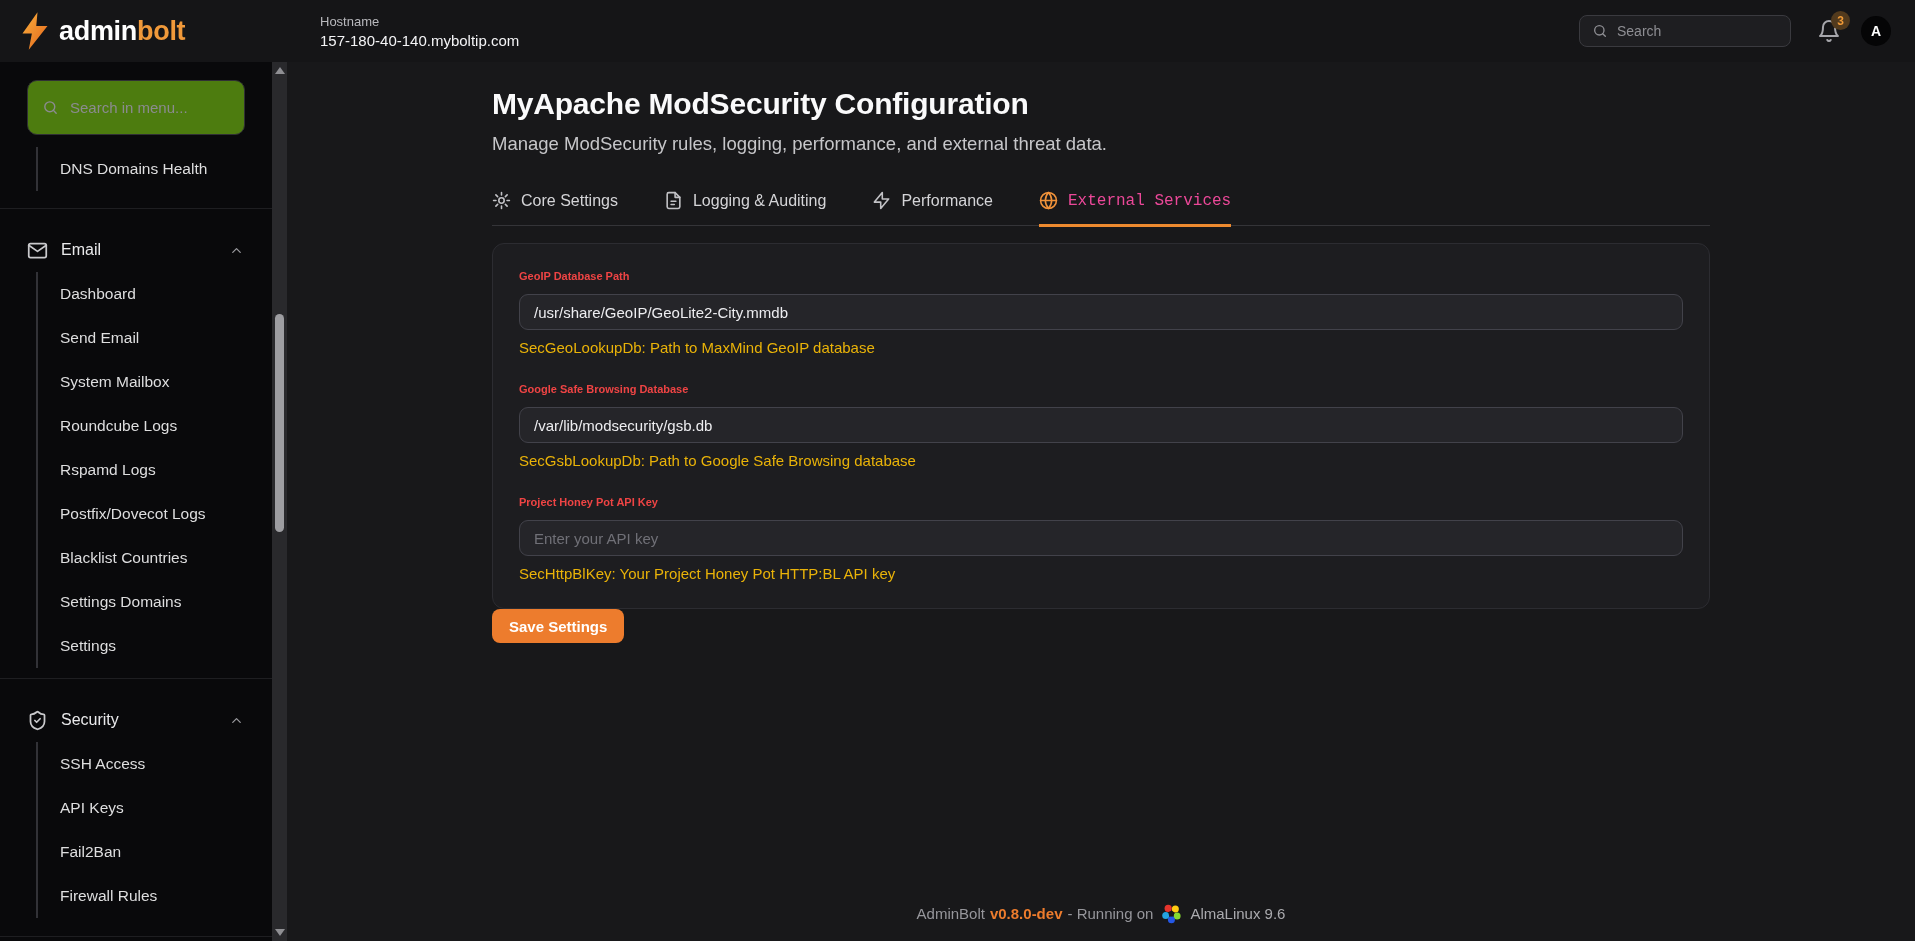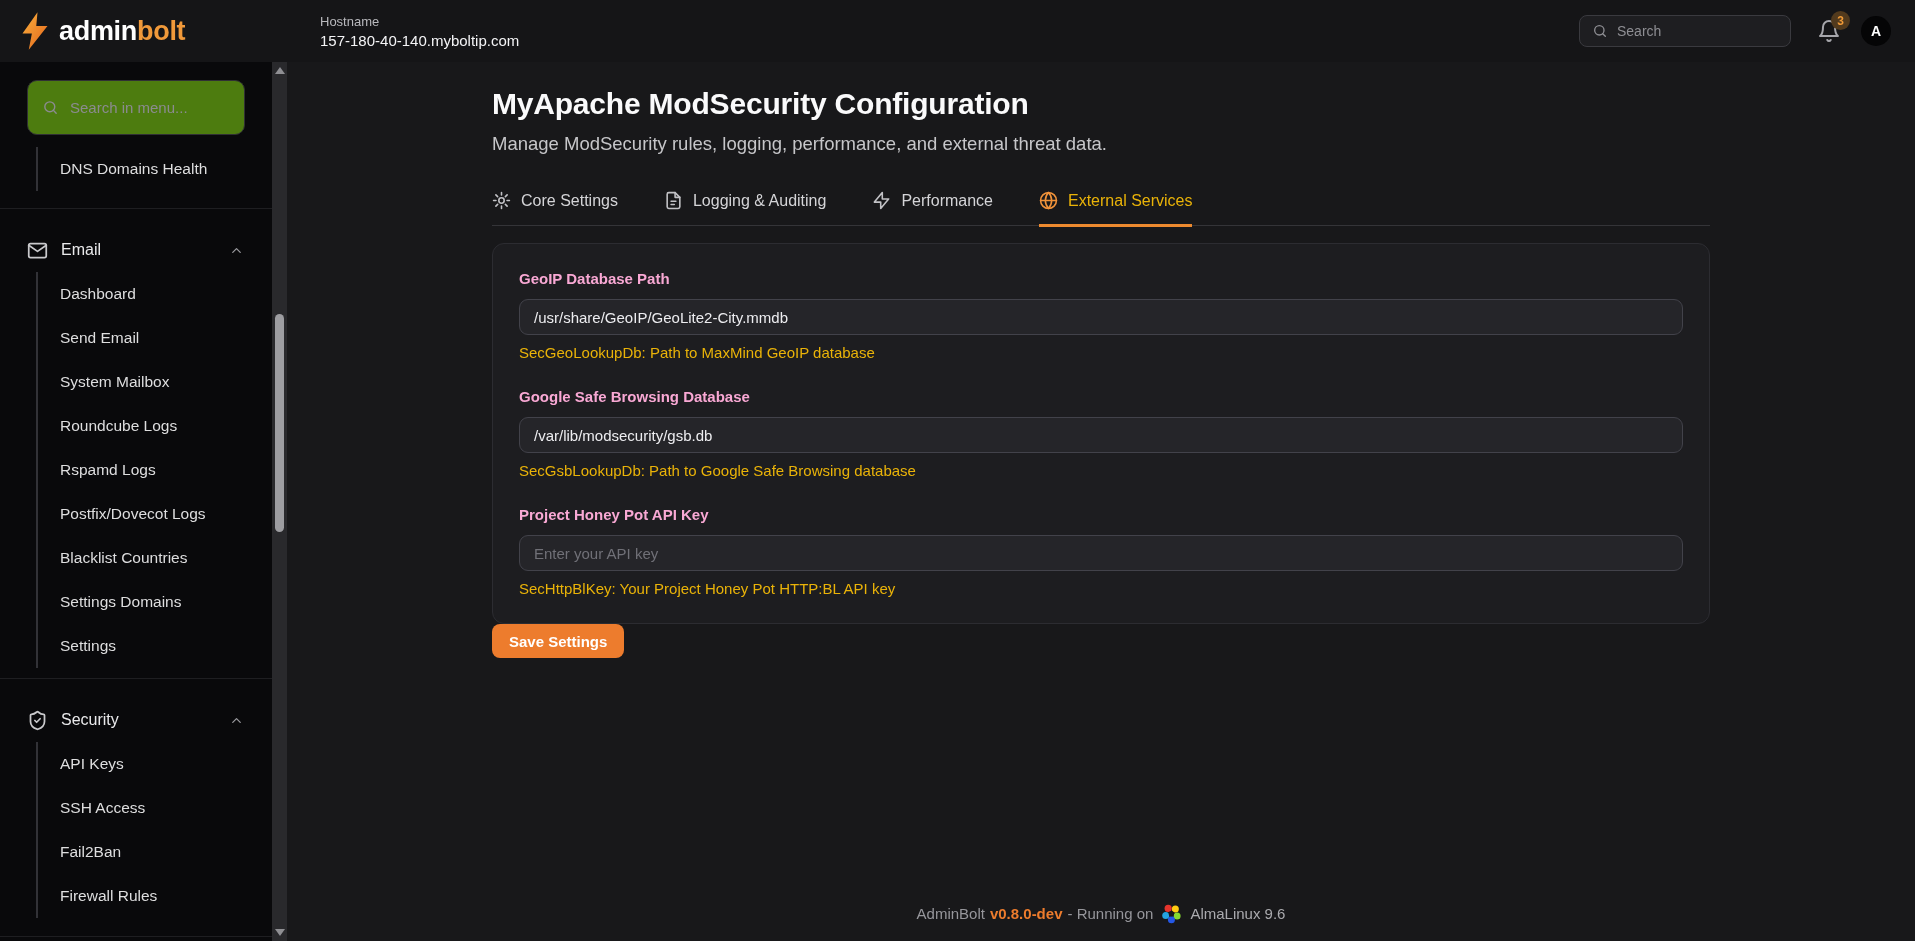--- a/index.html
+++ b/index.html
@@ -49,26 +49,26 @@
 
   
   .main { flex:1; background:#18181a; display:flex; flex-direction:column; min-width:0; }
   .container { width:1218px; margin:0 auto; display:flex; flex-direction:column; }
   .page-title { margin-top:25px; font-size:30px; font-weight:800; color:#fafafb; letter-spacing:-0.2px; }
   .page-subtitle { margin-top:12px; font-size:18.5px; color:#c6c6c9; }
 
   .tabs { margin-top:36px; display:flex; gap:46px; border-bottom:1px solid #343438; }
   .tab { display:flex; align-items:center; gap:10px; padding-bottom:14px; font-size:16px; color:#d4d4d7; cursor:pointer; border-bottom:3px solid transparent; margin-bottom:-2px; }
   .tab svg { stroke:#c2c2c6; }
-  .tab.active { color:#eab308; border-bottom-color:#ed8a2f; }
+  .tab.active { color:#ec4899; border-bottom-color:#ed8a2f;font-family:Liberation Mono, monospace; }
   .tab.active svg { stroke:#f0923a; }
 
   .card { margin-top:17px; background:#1d1d20; border:1px solid #2c2c31; border-radius:12px; padding:26px; }
   .field + .field { margin-top:27px; }
-  .field-label { display:block; font-size:15px; font-weight:700; color:#f9a8d4; margin-bottom:12px; }
+  .field-label { display:block; font-size:11px; font-weight:700; color:#ef4444; margin-bottom:12px; }
   .field input { width:100%; height:36px; background:#252529; border:1px solid #42424a; border-radius:9px; color:#ededf0; font-size:15px; padding:0 14px; outline:none; font-family:inherit; }
   .field input::placeholder { color:#707077; }
   .helper { margin-top:9px; font-size:15px; color:#eab308; }
 
   .save-btn { align-self:flex-start; background:#ed7c2d; color:#ffffff; border:none; border-radius:8px; padding:0 17px; height:34px; font-size:15px; font-weight:700; font-family:inherit; cursor:pointer; }
 
   .footer { margin-top:auto; align-self:center; display:flex; align-items:center; gap:5px; padding-bottom:17px; font-size:15px; color:#96969b; }
   .footer .ver { color:#ed7c2d; font-weight:700; }
   .footer .os { color:#aaaaae; }
   .alma { margin:0 3px; display:flex; }
@@ -174,22 +174,22 @@
             </svg>
         </span>
         <span class="hdr-label">Security</span>
         <span class="chev">
           <svg class="ic" width="15" height="15" viewBox="0 0 24 24" stroke="#9a9a9e">
               <path d="m18 15-6-6-6 6"></path>
             </svg>
         </span>
       </div>
       <ul class="sub-list tight">
+        <li>SSH Access</li>
         <li>API Keys</li>
-        <li>SSH Access</li>
         <li>Fail2Ban</li>
         <li>Firewall Rules</li>
       </ul>
       <div class="divider div-c"></div>
     </div>
 
     <div class="scroll-col">
       <div class="scroll-up"></div>
       <div class="scroll-thumb"></div>
       <div class="scroll-down"></div>

